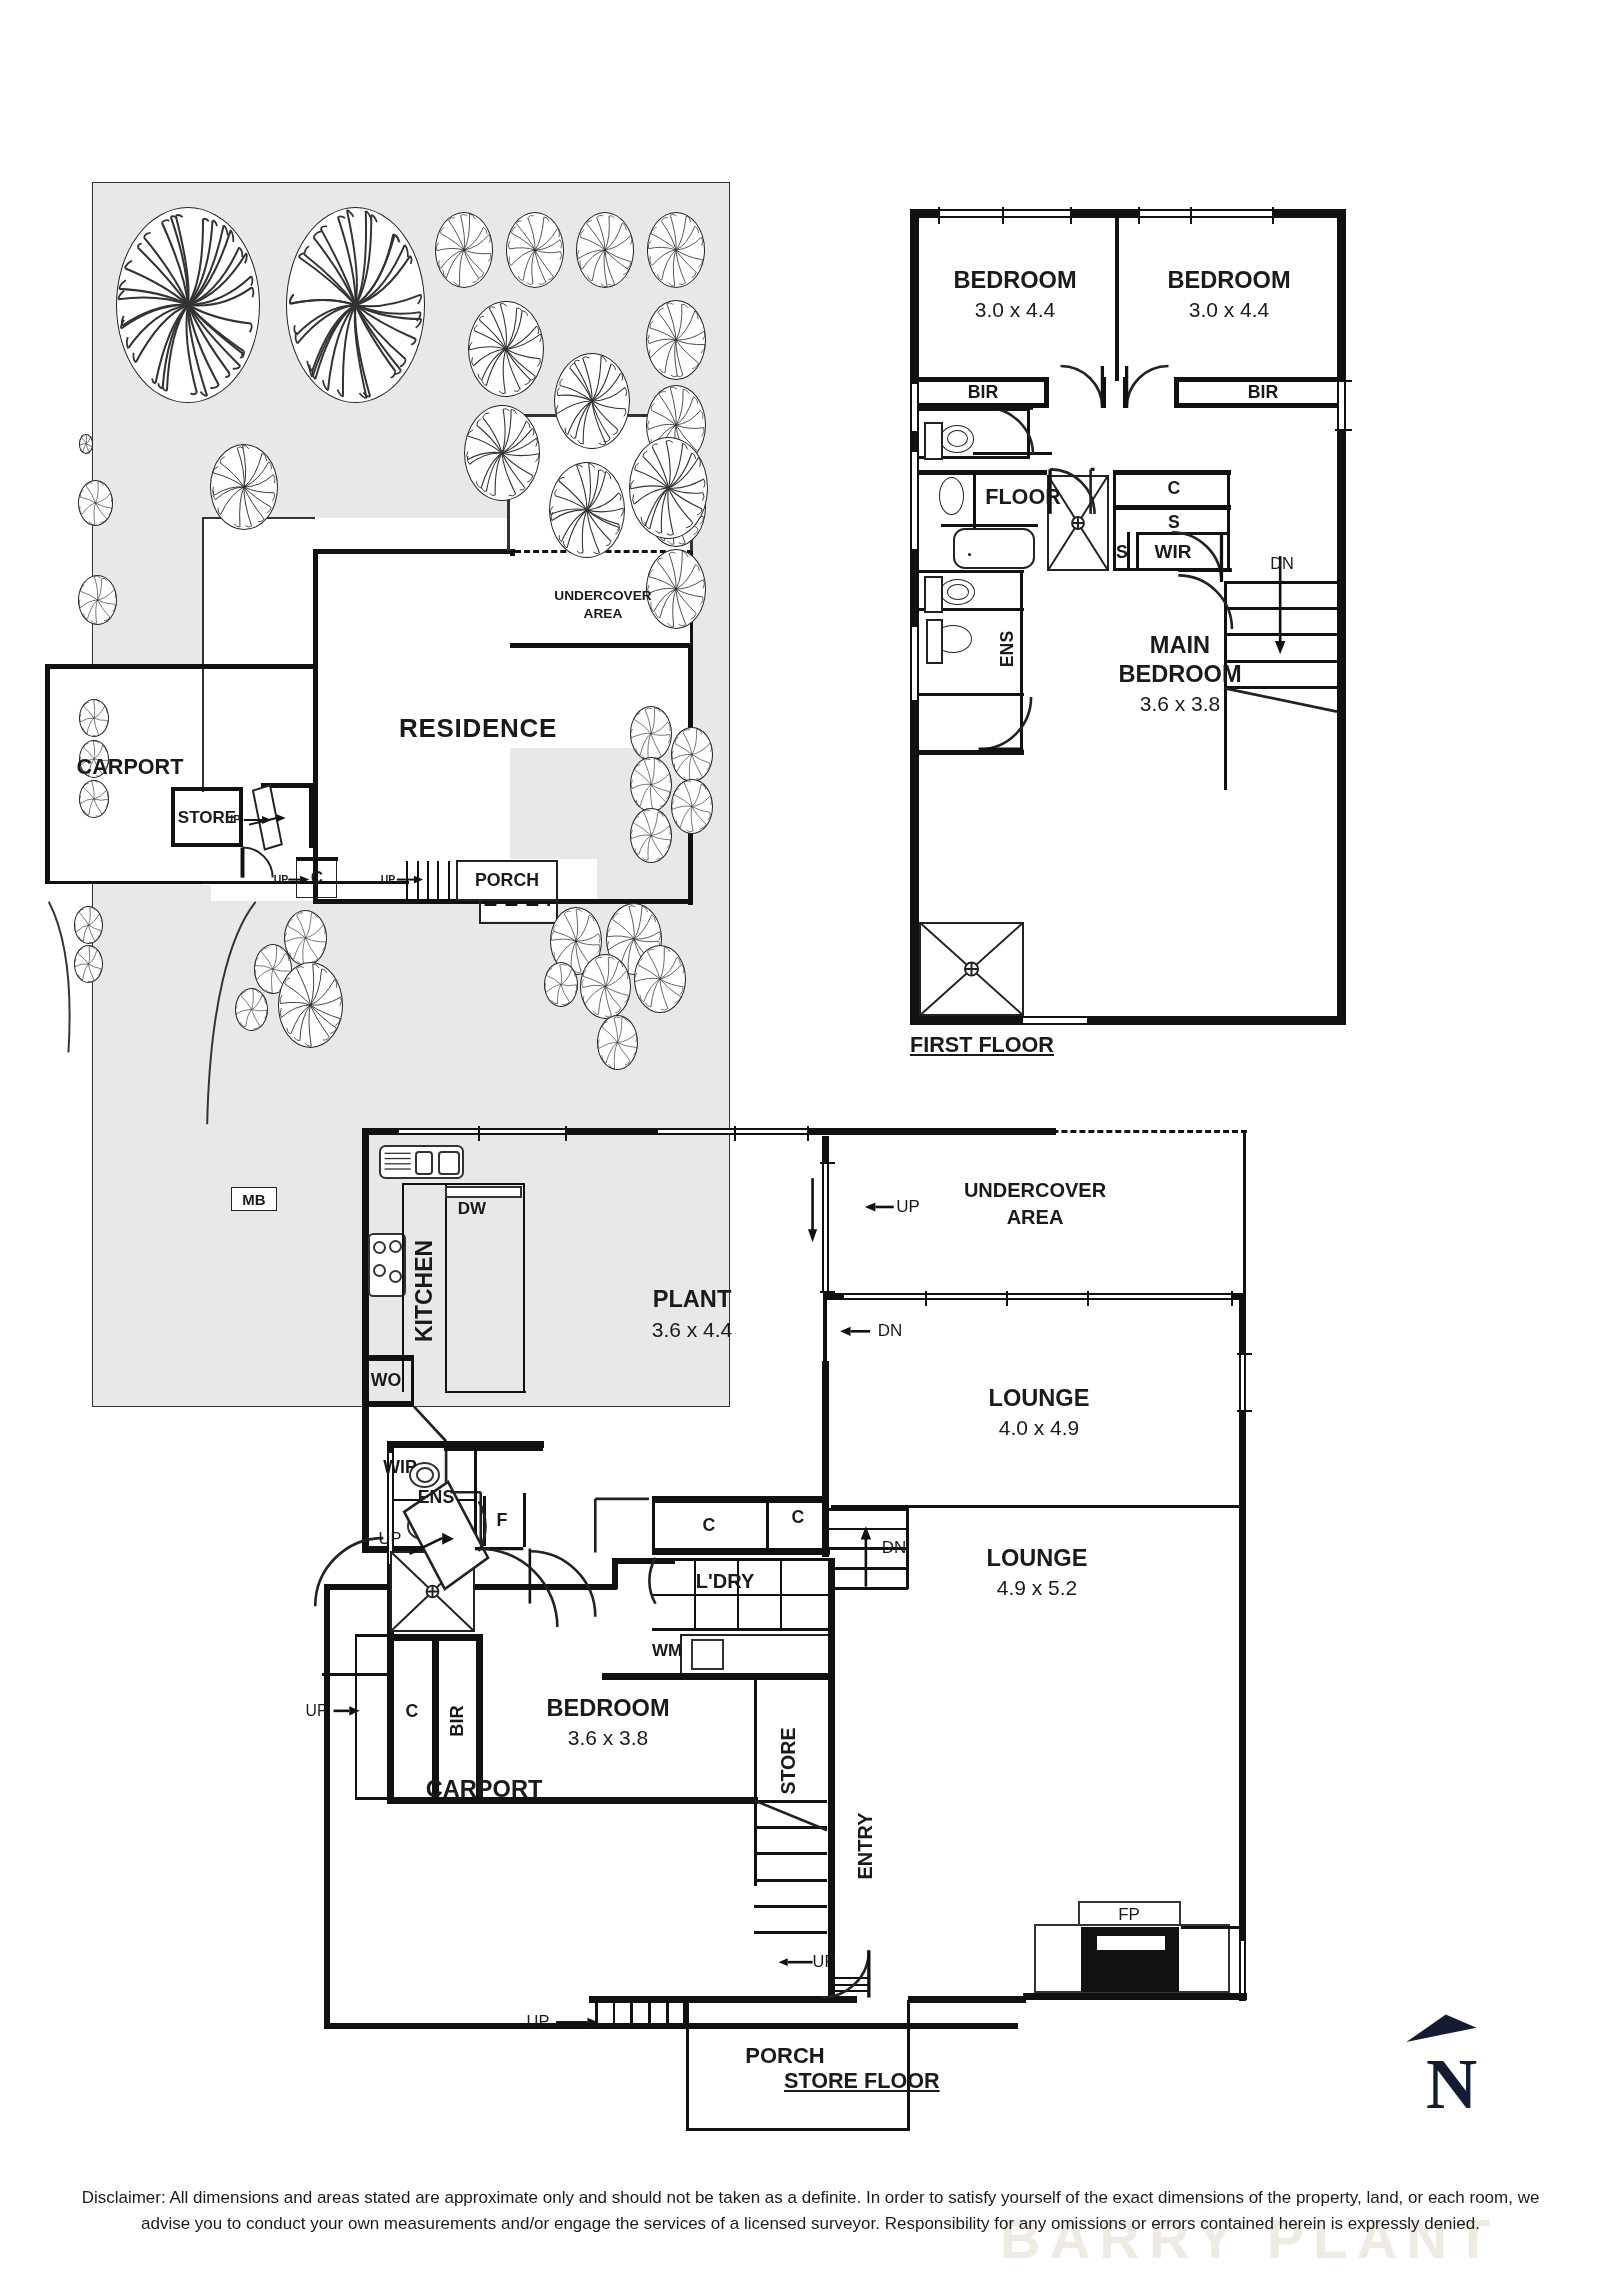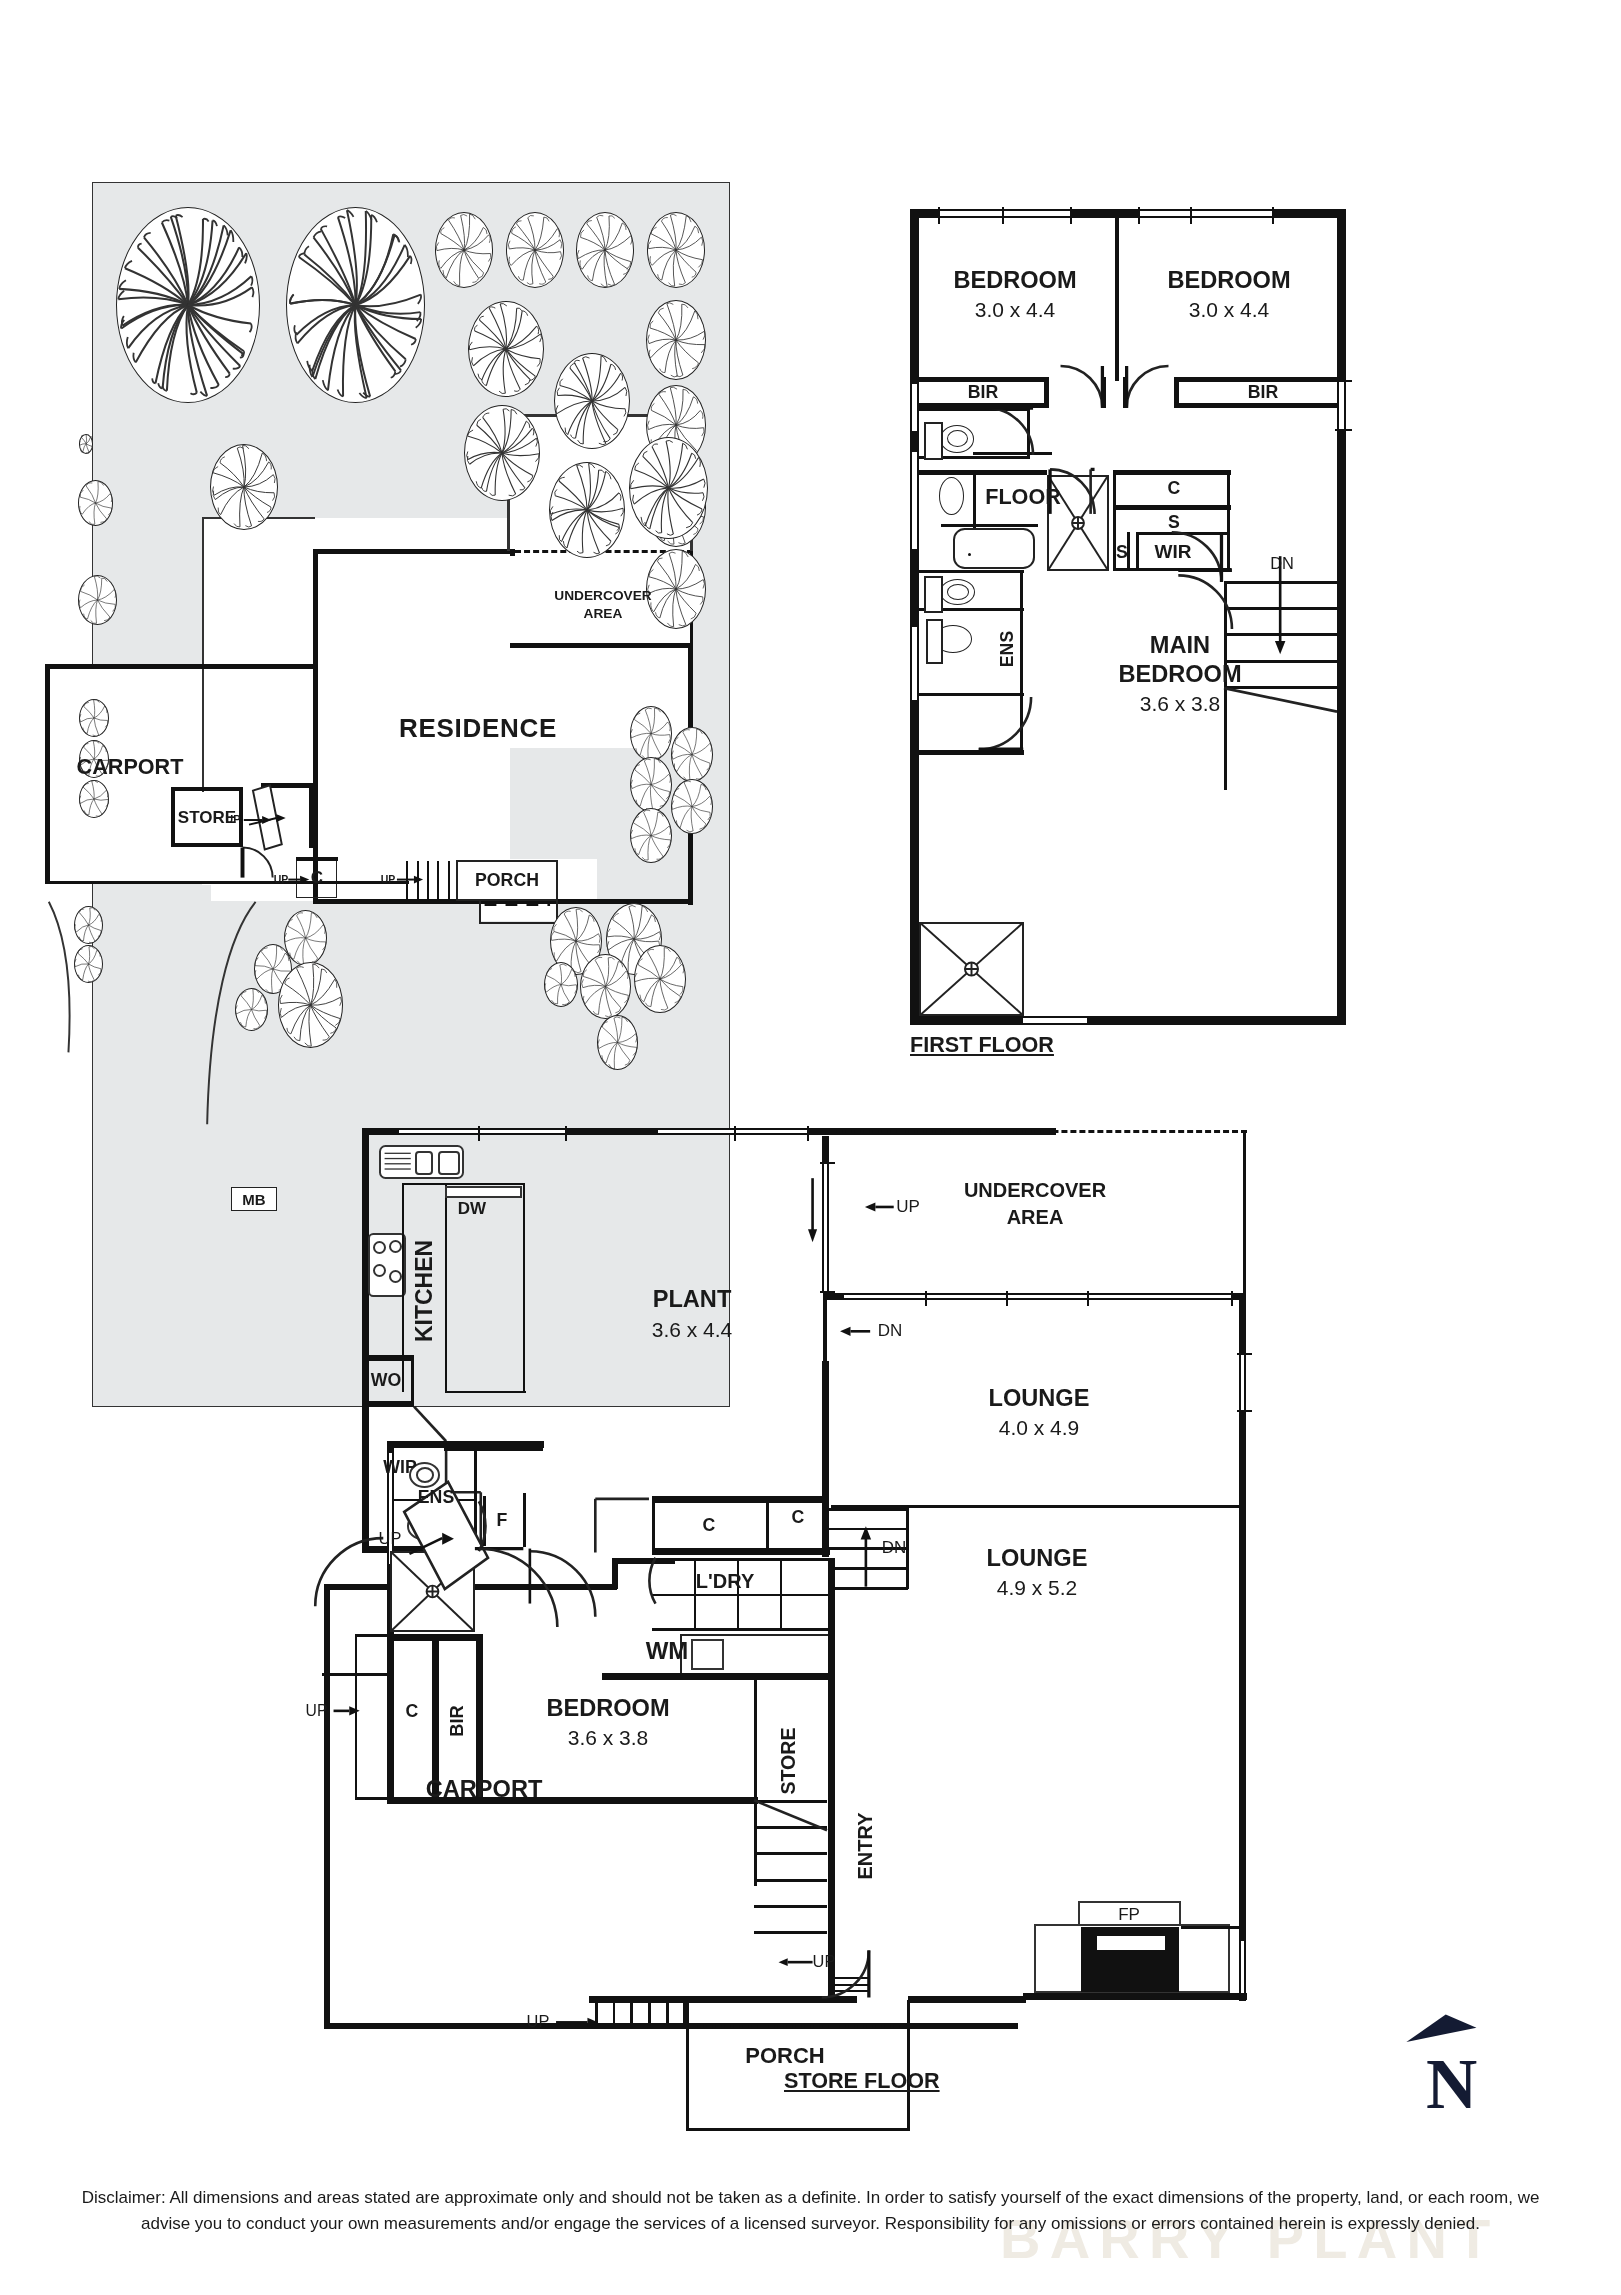--- a/index.html
+++ b/index.html
@@ -1745,21 +1745,21 @@
     <div class="lbl dim" style="left:712px;top:322px;font-size:21px;">4.0 x 4.9</div>
     <div class="lbl dim" style="left:563px;top:225px;font-size:17px;">DN</div>
 
     <div class="lbl" style="left:710px;top:452px;font-size:23.6px;">LOUNGE</div>
     <div class="lbl dim" style="left:710px;top:482px;font-size:21px;">4.9 x 5.2</div>
     <div class="lbl dim" style="left:567px;top:442px;font-size:17px;">DN</div>
 
     <div class="lbl" style="left:382px;top:419px;font-size:17.7px;">C</div>
     <div class="lbl" style="left:471px;top:411px;font-size:17.7px;">C</div>
     <div class="lbl" style="left:398px;top:475px;font-size:20px;">L'DRY</div>
-    <div class="lbl" style="left:340px;top:545px;font-size:24px;">WM</div>
+    <div class="lbl" style="left:340px;top:545px;font-size:17px;">WM</div>
 
     <div class="lbl vert" style="left:461px;top:655px;font-size:19.6px;">STORE</div>
     <div class="lbl vert" style="left:538px;top:740px;font-size:20px;">ENTRY</div>
 
     <div class="lbl" style="left:109px;top:391px;font-size:17.7px;">ENS</div>
     <div class="lbl" style="left:281px;top:602px;font-size:23.6px;">BEDROOM</div>
     <div class="lbl dim" style="left:281px;top:632px;font-size:21px;">3.6 x 3.8</div>
     <div class="lbl" style="left:85px;top:605px;font-size:17.7px;">C</div>
     <div class="lbl vert" style="left:130px;top:615px;font-size:18.3px;">BIR</div>
     <div class="lbl dim" style="left:-10.5px;top:605px;font-size:15.7px;">UP</div>

